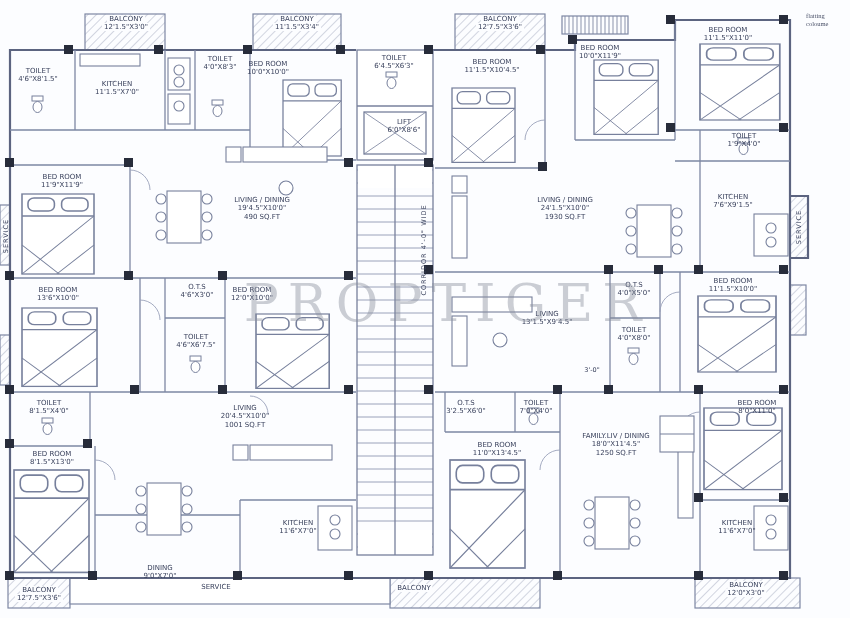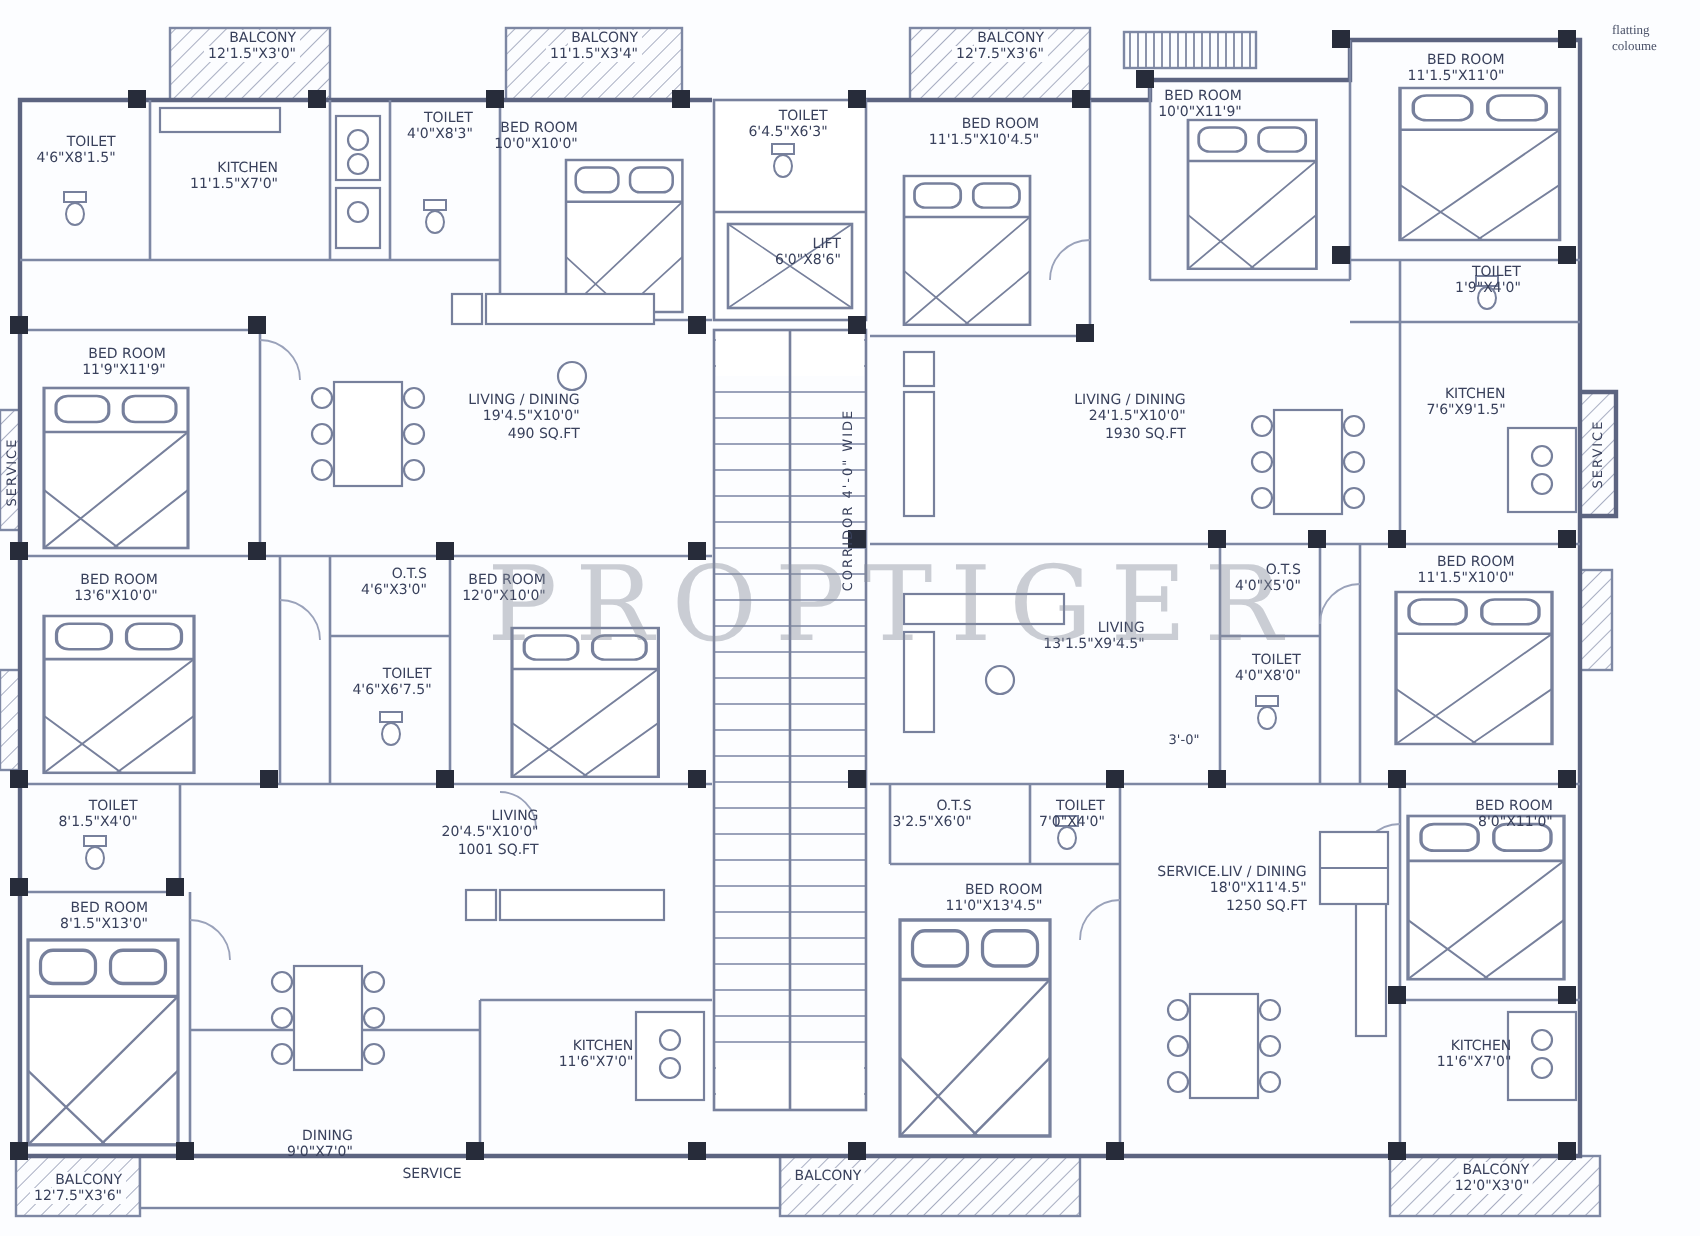--- a/index.html
+++ b/index.html
@@ -1,19 +1,19 @@
 <!DOCTYPE html>
 <html><head>
 <meta charset="utf-8">
 <style>
   html,body{margin:0;padding:0;background:#ffffff;}
   .plan{position:relative;width:850px;height:618px;background:#fcfdff;overflow:hidden;
         font-family:"DejaVu Sans", sans-serif;}
   .plan svg{position:absolute;left:0;top:0;}
-  .lbl{position:absolute;transform:translateX(-50%);text-align:right;
+  .lbl{position:absolute;transform:translateX(-50%);text-align:center;
        font-size:7px;line-height:1.2;color:#39415c;white-space:nowrap;z-index:3;}
   .onhatch span{background:#fcfdff;padding:0 2px;}
   .vlbl{position:absolute;transform:translate(-50%,-50%) rotate(-90deg);
         font-size:6.5px;color:#39415c;letter-spacing:1px;white-space:nowrap;z-index:3;}
   .watermark{position:absolute;left:430px;top:303px;transform:translate(-50%,-50%);
        font-family:"DejaVu Serif", serif;font-size:52px;letter-spacing:9px;
        color:#878d9b;opacity:.42;z-index:4;margin-left:17px;}
   .corner-note{position:absolute;left:806px;top:12px;font-size:6.5px;line-height:1.3;
        color:#4a5168;text-align:left;z-index:3;font-family:Liberation Serif, serif;}
   .dimnote{position:absolute;left:592px;top:366px;transform:translateX(-50%);
@@ -292,21 +292,21 @@
 <div class="lbl" style="left:547px;top:310px"><span>LIVING</span><br><span>13'1.5"X9'4.5"</span></div>
 <div class="lbl" style="left:634px;top:281px"><span>O.T.S</span><br><span>4'0"X5'0"</span></div>
 <div class="lbl" style="left:634px;top:326px"><span>TOILET</span><br><span>4'0"X8'0"</span></div>
 <div class="lbl" style="left:733px;top:277px"><span>BED ROOM</span><br><span>11'1.5"X10'0"</span></div>
 <div class="lbl" style="left:49px;top:399px"><span>TOILET</span><br><span>8'1.5"X4'0"</span></div>
 <div class="lbl" style="left:52px;top:450px"><span>BED ROOM</span><br><span>8'1.5"X13'0"</span></div>
 <div class="lbl" style="left:245px;top:404px"><span>LIVING</span><br><span>20'4.5"X10'0"</span><br><span>1001 SQ.FT</span></div>
 <div class="lbl" style="left:466px;top:399px"><span>O.T.S</span><br><span>3'2.5"X6'0"</span></div>
 <div class="lbl" style="left:536px;top:399px"><span>TOILET</span><br><span>7'0"X4'0"</span></div>
 <div class="lbl" style="left:497px;top:441px"><span>BED ROOM</span><br><span>11'0"X13'4.5"</span></div>
-<div class="lbl" style="left:616px;top:432px"><span>SERVICE.LIV / DINING</span><br><span>18'0"X11'4.5"</span><br><span>1250 SQ.FT</span></div>
+<div class="lbl" style="left:616px;top:432px"><span>FAMILY.LIV / DINING</span><br><span>18'0"X11'4.5"</span><br><span>1250 SQ.FT</span></div>
 <div class="lbl" style="left:757px;top:399px"><span>BED ROOM</span><br><span>8'0"X11'0"</span></div>
 <div class="lbl" style="left:160px;top:564px"><span>DINING</span><br><span>9'0"X7'0"</span></div>
 <div class="lbl" style="left:298px;top:519px"><span>KITCHEN</span><br><span>11'6"X7'0"</span></div>
 <div class="lbl" style="left:737px;top:519px"><span>KITCHEN</span><br><span>11'6"X7'0"</span></div>
 <div class="lbl" style="left:216px;top:583px"><span>SERVICE</span></div>
 <div class="lbl onhatch" style="left:39px;top:586px"><span>BALCONY</span><br><span>12'7.5"X3'6"</span></div>
 <div class="lbl onhatch" style="left:414px;top:584px"><span>BALCONY</span></div>
 <div class="lbl onhatch" style="left:746px;top:581px"><span>BALCONY</span><br><span>12'0"X3'0"</span></div>
 
 </div>

